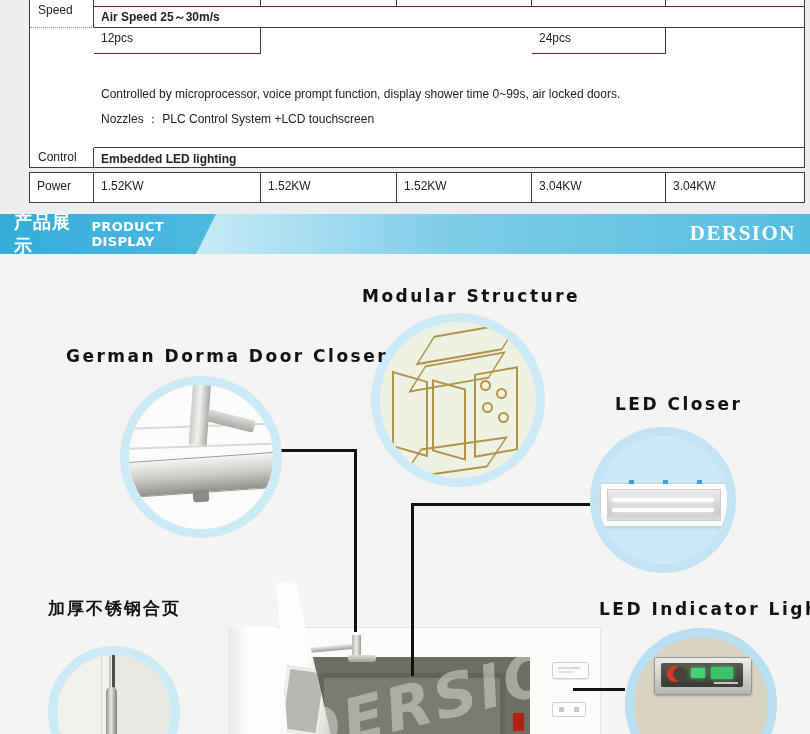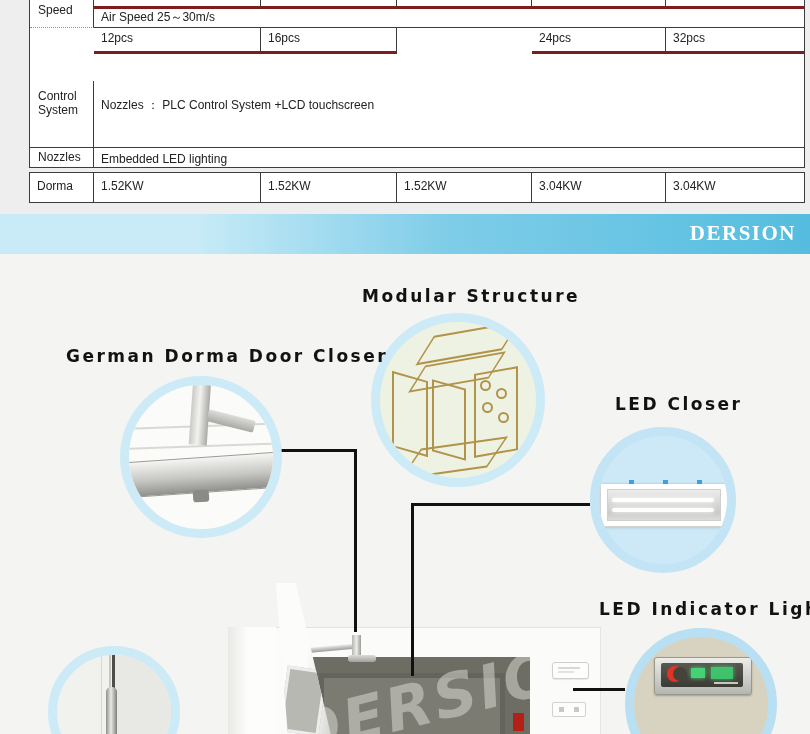--- a/index.html
+++ b/index.html
@@ -6,28 +6,28 @@
   .page{position:relative;width:810px;height:734px;background:#eeeeee;overflow:hidden;
         font-family:"Liberation Sans",sans-serif;color:#222;}
 
   
   .top-area{position:absolute;left:0;top:0;width:810px;height:214px;background:#eeeeee;overflow:hidden;}
   .spec{position:absolute;left:29px;top:-14px;width:774px;display:grid;
         grid-template-columns:64px 167px 136px 135px 134px 138px;
         grid-template-rows:18px 23px 26px 27px 67px 19px;
         background:#ffffff;border:1px solid #3c3c3c;box-sizing:content-box;font-size:12px;}
   .spec>div{box-sizing:border-box;}
-  .cell{border-right:1px solid #3c3c3c;border-bottom:3px solid #7f1d1d;padding:3px 6px 16px 7px;white-space:nowrap;overflow:hidden;}
+  .cell{border-right:1px solid #3c3c3c;border-bottom:1px solid #7f1d1d;padding:3px 6px 16px 7px;white-space:nowrap;overflow:hidden;}
   .cell.last{border-right:none;}
   .lbl{border-right:1px solid #3c3c3c;padding:2px 8px 0 8px;line-height:14px;}
   .lbl-speed{grid-row:1/3;grid-column:1;border-bottom:1px dotted #8f8f8f;}
   .lbl-nozzle{grid-row:3/5;grid-column:1;border-bottom:1px solid #3c3c3c;padding-top:10px;}
   .lbl-control{grid-row:5;grid-column:1;border-bottom:1px solid #3c3c3c;padding-top:8px;}
   .lbl-lighting{grid-row:6;grid-column:1;padding-top:2px;}
-  .merged{grid-column:2/7;border-bottom:1px solid #3c3c3c;padding:4px 6px 0 7px;}
+  .merged{grid-column:2/7;border-bottom:1px solid #3c3c3c;padding:4px 6px 0 7px;font-weight:bold;}
   .merged.nob{border-bottom:none;}
   .ctrlcell{grid-row:5;grid-column:2/7;border-bottom:1px solid #3c3c3c;padding:6px 6px 0 7px;}
   .ctrlcell .l2{margin-top:10px;}
   .power{position:absolute;left:29px;top:172px;width:774px;display:grid;
          grid-template-columns:64px 167px 136px 135px 134px 138px;grid-template-rows:29px;
          background:#ffffff;border:1px solid #3c3c3c;font-size:12px;box-sizing:content-box;}
   .power>div{box-sizing:border-box;padding:6px 6px 0 7px;}
   .power .pr{border-right:1px solid #3c3c3c;}
 
   
@@ -146,44 +146,46 @@
     <div class="spec">
       <div class="lbl lbl-speed">Air Speed</div>
       <div class="cell" style="grid-row:1;grid-column:2;"></div>
       <div class="cell" style="grid-row:1;grid-column:3;"></div>
       <div class="cell" style="grid-row:1;grid-column:4;"></div>
       <div class="cell" style="grid-row:1;grid-column:5;"></div>
       <div class="cell last" style="grid-row:1;grid-column:6;"></div>
       <div class="merged" style="grid-row:2;">Air Speed 25～30m/s</div>
 
       <div class="cell" style="grid-row:3;grid-column:2;">12pcs</div>
-      <div class="cell" style="grid-row:3;grid-column:3;">16pcs</div>
       <div class="cell" style="grid-row:3;grid-column:5;">24pcs</div>
-      <div class="cell last" style="grid-row:3;grid-column:6;">32pcs</div>
-
-      <div class="lbl lbl-control">Control System</div>
+
       <div class="ctrlcell">
+        <div class="l1">Controlled by microprocessor, voice prompt function, display shower time 0~99s, air locked doors.</div>
         <div class="l2">Nozzles ： PLC Control System +LCD touchscreen</div>
       </div>
 
-      <div class="lbl lbl-lighting">Nozzles</div>
+      <div class="lbl lbl-lighting">Control</div>
       <div class="merged nob" style="grid-row:6;">Embedded LED lighting</div>
     </div>
 
     <div class="power">
-      <div class="pr">Dorma</div>
+      <div class="pr">Power</div>
       <div class="pr">1.52KW</div>
       <div class="pr">1.52KW</div>
       <div class="pr">1.52KW</div>
       <div class="pr">3.04KW</div>
       <div>3.04KW</div>
     </div>
   </div>
 
   <div class="banner">
+    <div class="wedge">
+      <span class="banner-cn">产品展示</span>
+      <span class="banner-en">PRODUCT DISPLAY</span>
+    </div>
     <div class="brand">DERSION</div>
   </div>
 
   <div class="stage">
 
     <div class="line" style="left:280px;top:195px;width:77px;height:3px;"></div>
     <div class="line" style="left:354px;top:195px;width:3px;height:183px;"></div>
     <div class="line" style="left:411px;top:249px;width:179px;height:3px;"></div>
     <div class="line" style="left:411px;top:249px;width:3px;height:173px;"></div>
     <div class="line" style="left:573px;top:434px;width:52px;height:3px;"></div>
@@ -207,20 +209,21 @@
         <b></b>
       </div>
     <div class="pan2">
         <i></i>
         <b></b>
       </div>
 
     <div class="callout" style="left:362px;top:32px;">Modular Structure</div>
     <div class="callout" style="left:66px;top:92px;">German Dorma Door Closer</div>
     <div class="callout" style="left:615px;top:140px;">LED Closer</div>
+    <div class="callout cn" style="left:48px;top:343px;">加厚不锈钢合页</div>
     <div class="callout" style="left:599px;top:345px;">LED Indicator Light</div>
 
     <div class="circle c-door">
       <div class="inner">
         <div class="gap1"></div>
           <div class="gap2"></div>
         <div class="armv"></div>
         <div class="brak"></div>
         <div class="body"></div>
         <div class="knob"></div>

